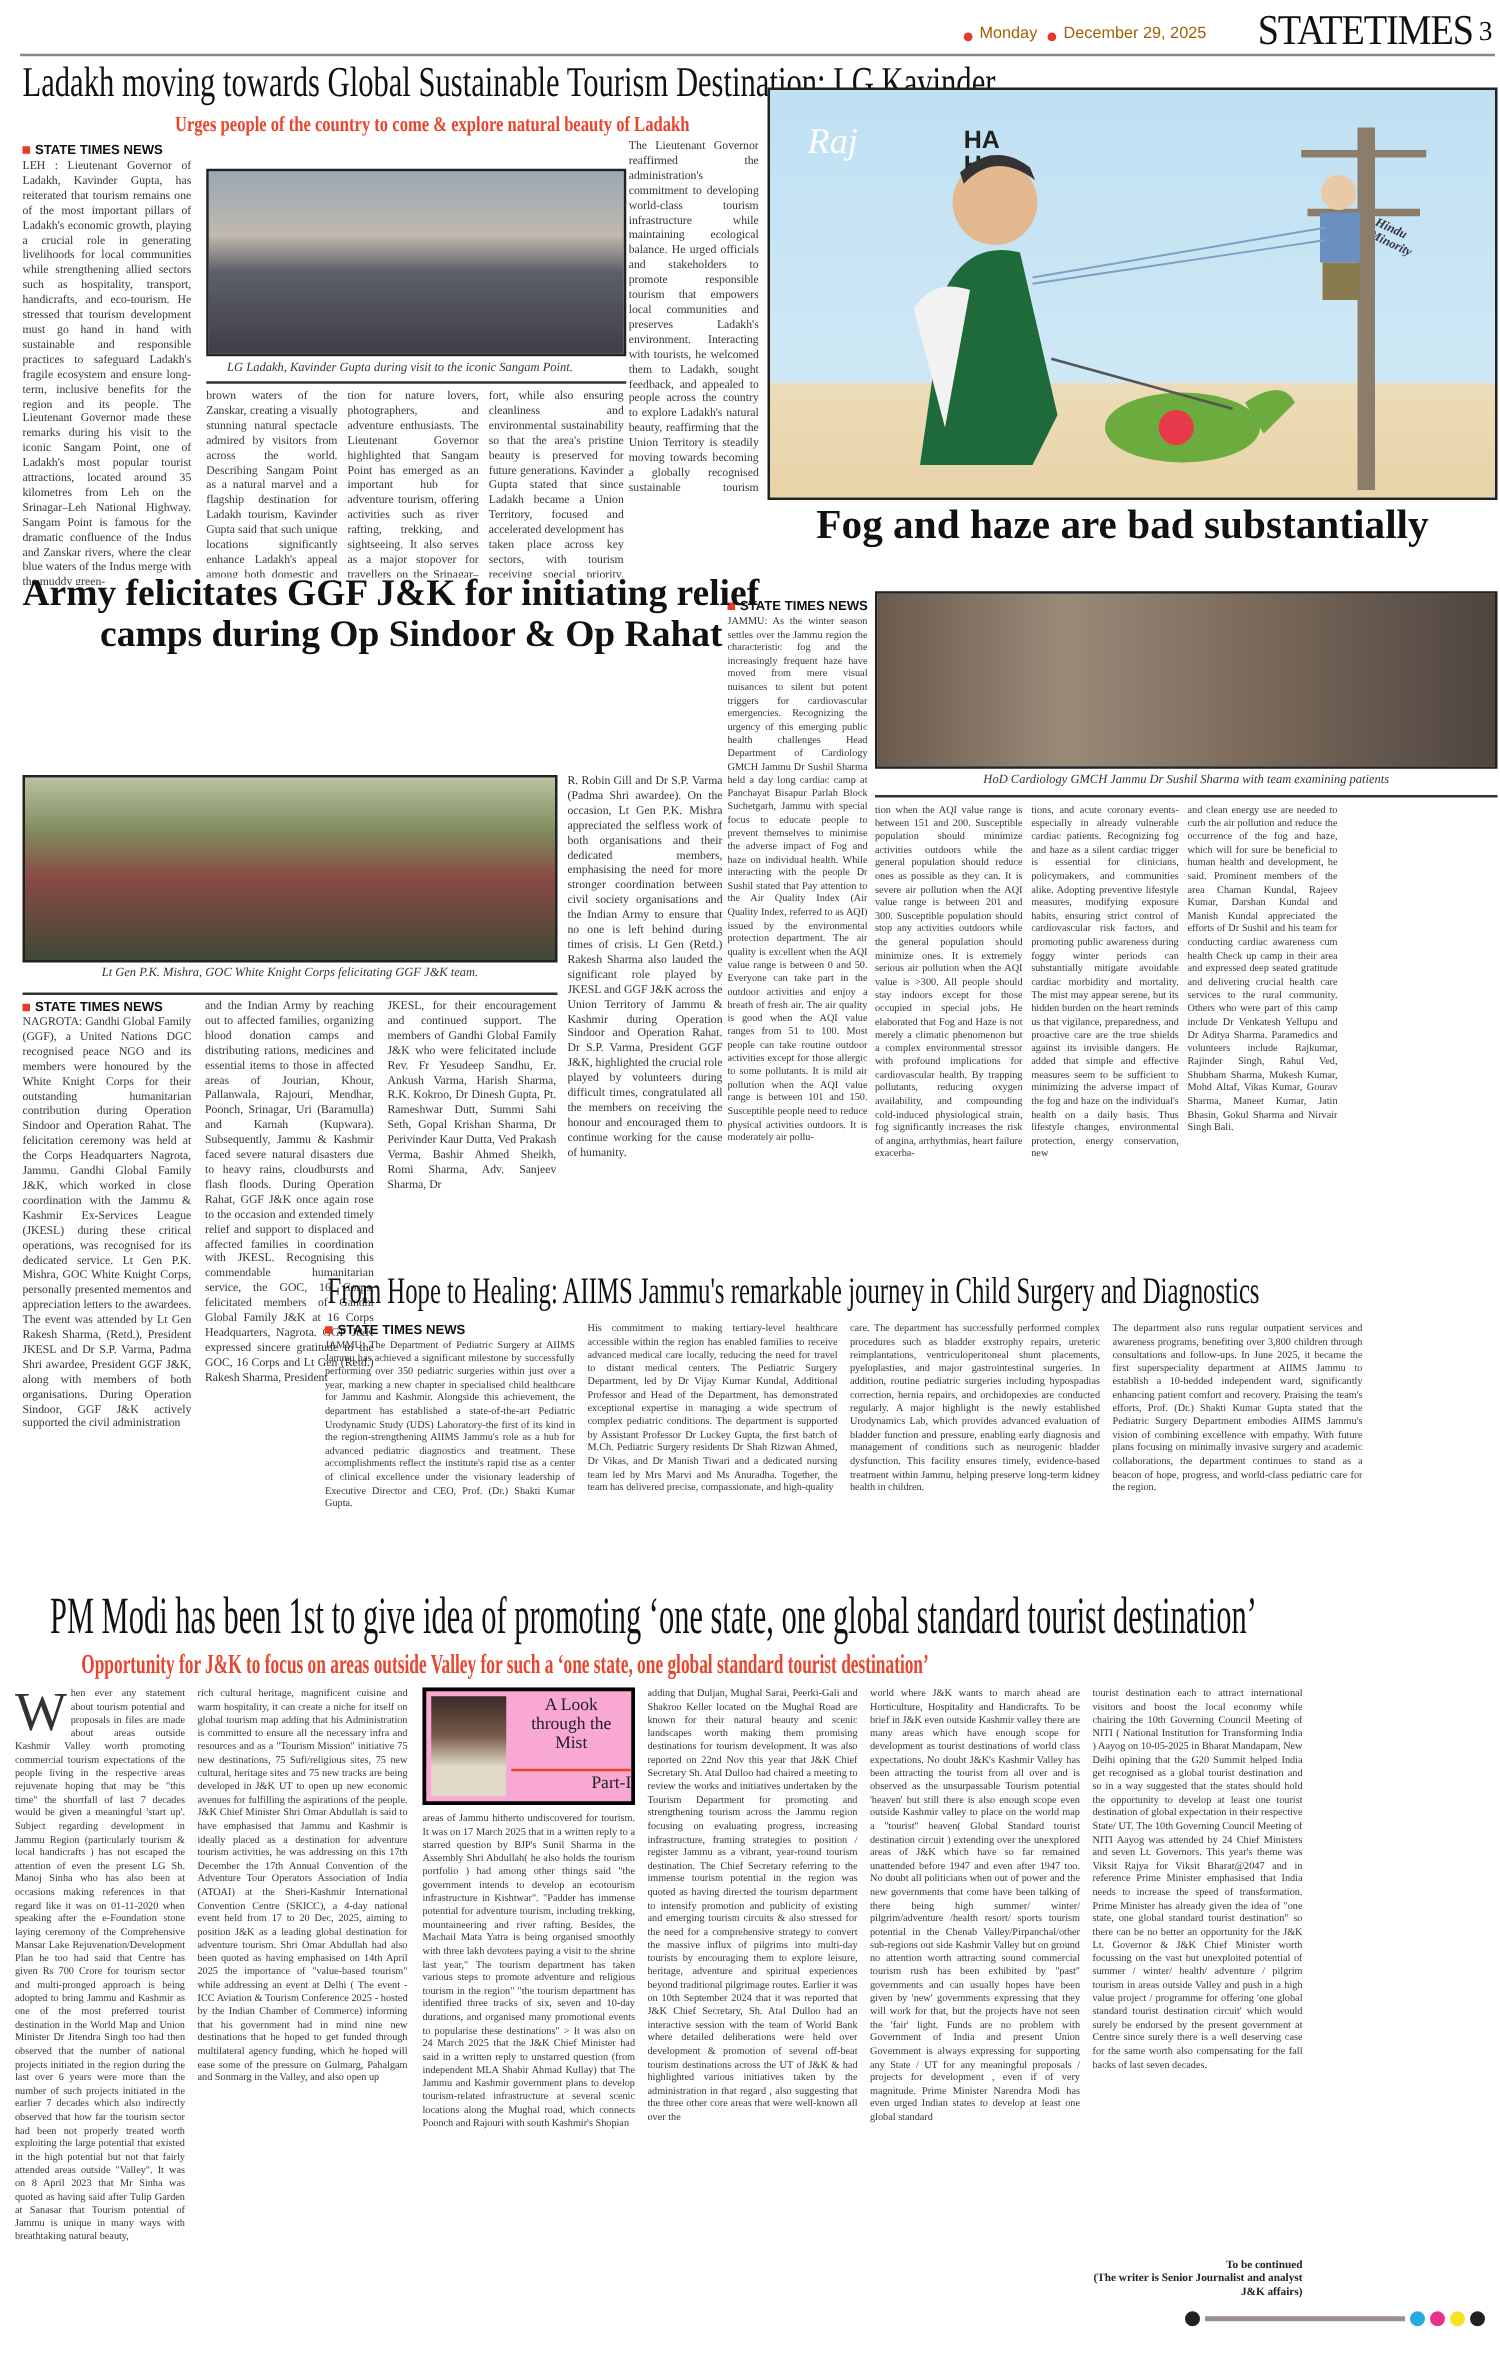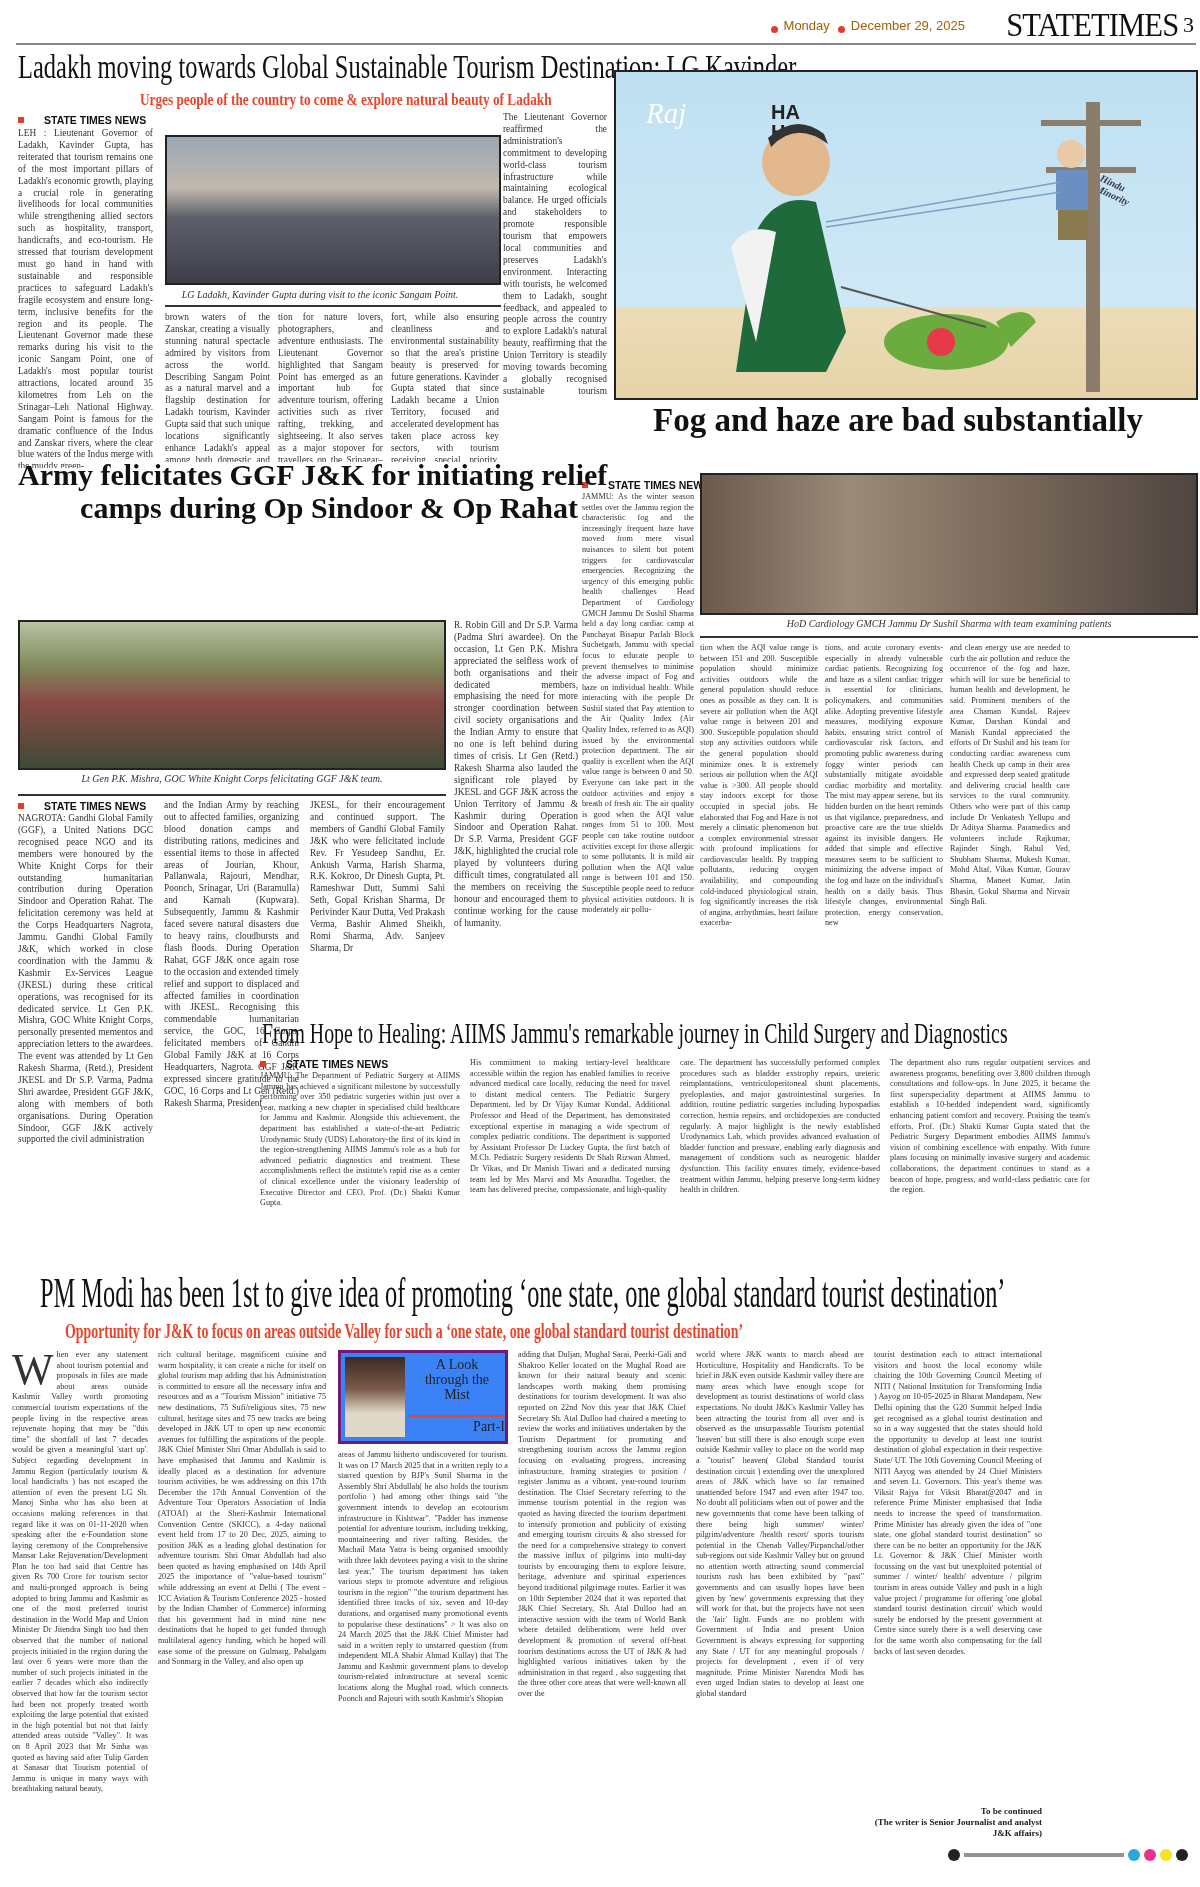--- a/index.html
+++ b/index.html
@@ -6,30 +6,30 @@
 body{width:1200px;height:1887px;background:#fff;font-family:"Liberation Serif","DejaVu Serif",serif;color:#222;position:relative;overflow:hidden}
 .abs{position:absolute}
 .masthead{left:0;top:0;width:1200px;height:48px}
 .mh-date{position:absolute;right:235px;top:18px;font-family:"Liberation Sans",sans-serif;font-size:13px;color:#a16207;display:flex;align-items:flex-end;gap:4px}
 .dot{display:inline-block;width:7px;height:7px;border-radius:50%;background:#e53b2a;margin:0 2px 0 4px}
 .mh-logo{position:absolute;right:22px;top:6px;font-family:"Liberation Serif",serif;font-size:34px;letter-spacing:-1px;color:#111;transform:scaleX(.9);transform-origin:right}
 .mh-page{position:absolute;right:6px;top:12px;font-size:22px;color:#111}
 .rule{background:#888;height:2px}
 .hl{font-family:"Liberation Serif",serif;color:#111;line-height:1;white-space:nowrap}
 .sub{font-family:"Liberation Serif",serif;color:#e8462c;font-weight:bold;white-space:nowrap}
-.byline{font-family:"Liberation Sans",sans-serif;font-weight:bold;font-size:10.5px;color:#111;display:flex;align-items:center;gap:20px}
+.byline{font-family:"Liberation Sans",sans-serif;font-weight:bold;font-size:10.5px;color:#111;display:flex;align-items:center;gap:4px}
 .byline .sq{width:6px;height:6px;background:#e53b2a;display:inline-block}
 .col{font-size:9.4px;line-height:11.9px;text-align:justify;color:#333;overflow:hidden}
 .col.sm{font-size:8.2px;line-height:10.6px}
 .photo{border:2px solid #222;overflow:hidden}
 .cap{font-style:italic;font-size:10px;color:#333;text-align:center;white-space:nowrap}
 .divider{height:2px;background:#333}
 .cartoon{background:linear-gradient(#bfe0f2 0%,#cfe8f5 72%,#ecdcb8 72%,#e7d3a8 100%);border:2px solid #222}
 .dropcap{float:left;font-size:44px;line-height:36px;margin-right:3px;margin-top:2px}
-.col-box{border:3px solid #701a75;background:#3b82f6}
+.col-box{border:3px solid #000000;background:#f9a8d4}
 .footer-bar{height:4px;background:#9b8f8c}
 </style>
 </head>
 <body>
 
 <div class="abs masthead">
   <div class="mh-date">
     <span class="dot"></span>
     <span>Monday</span>
     <span class="dot"></span>

